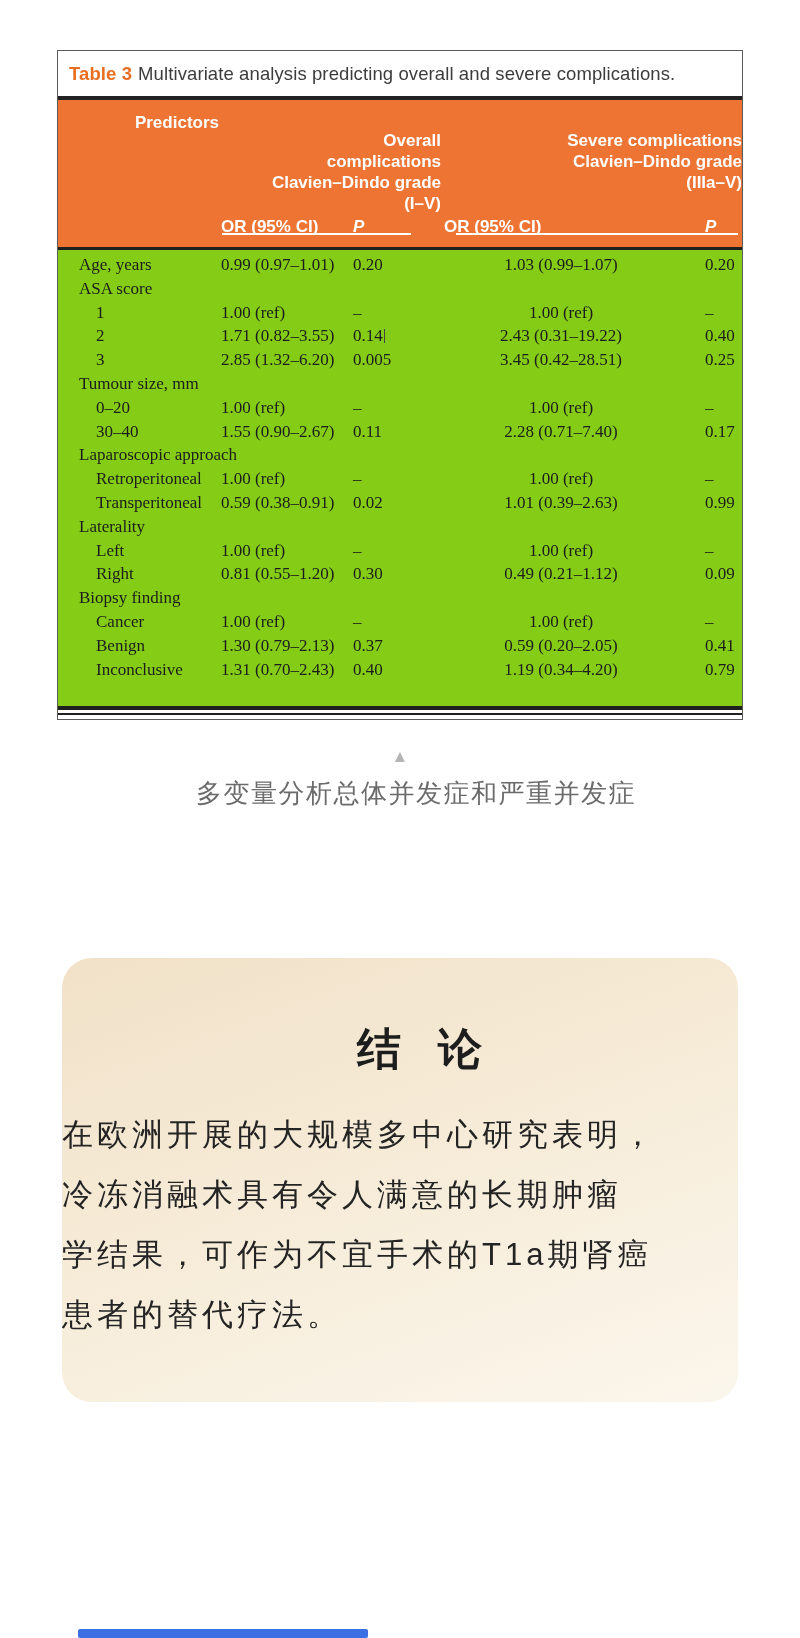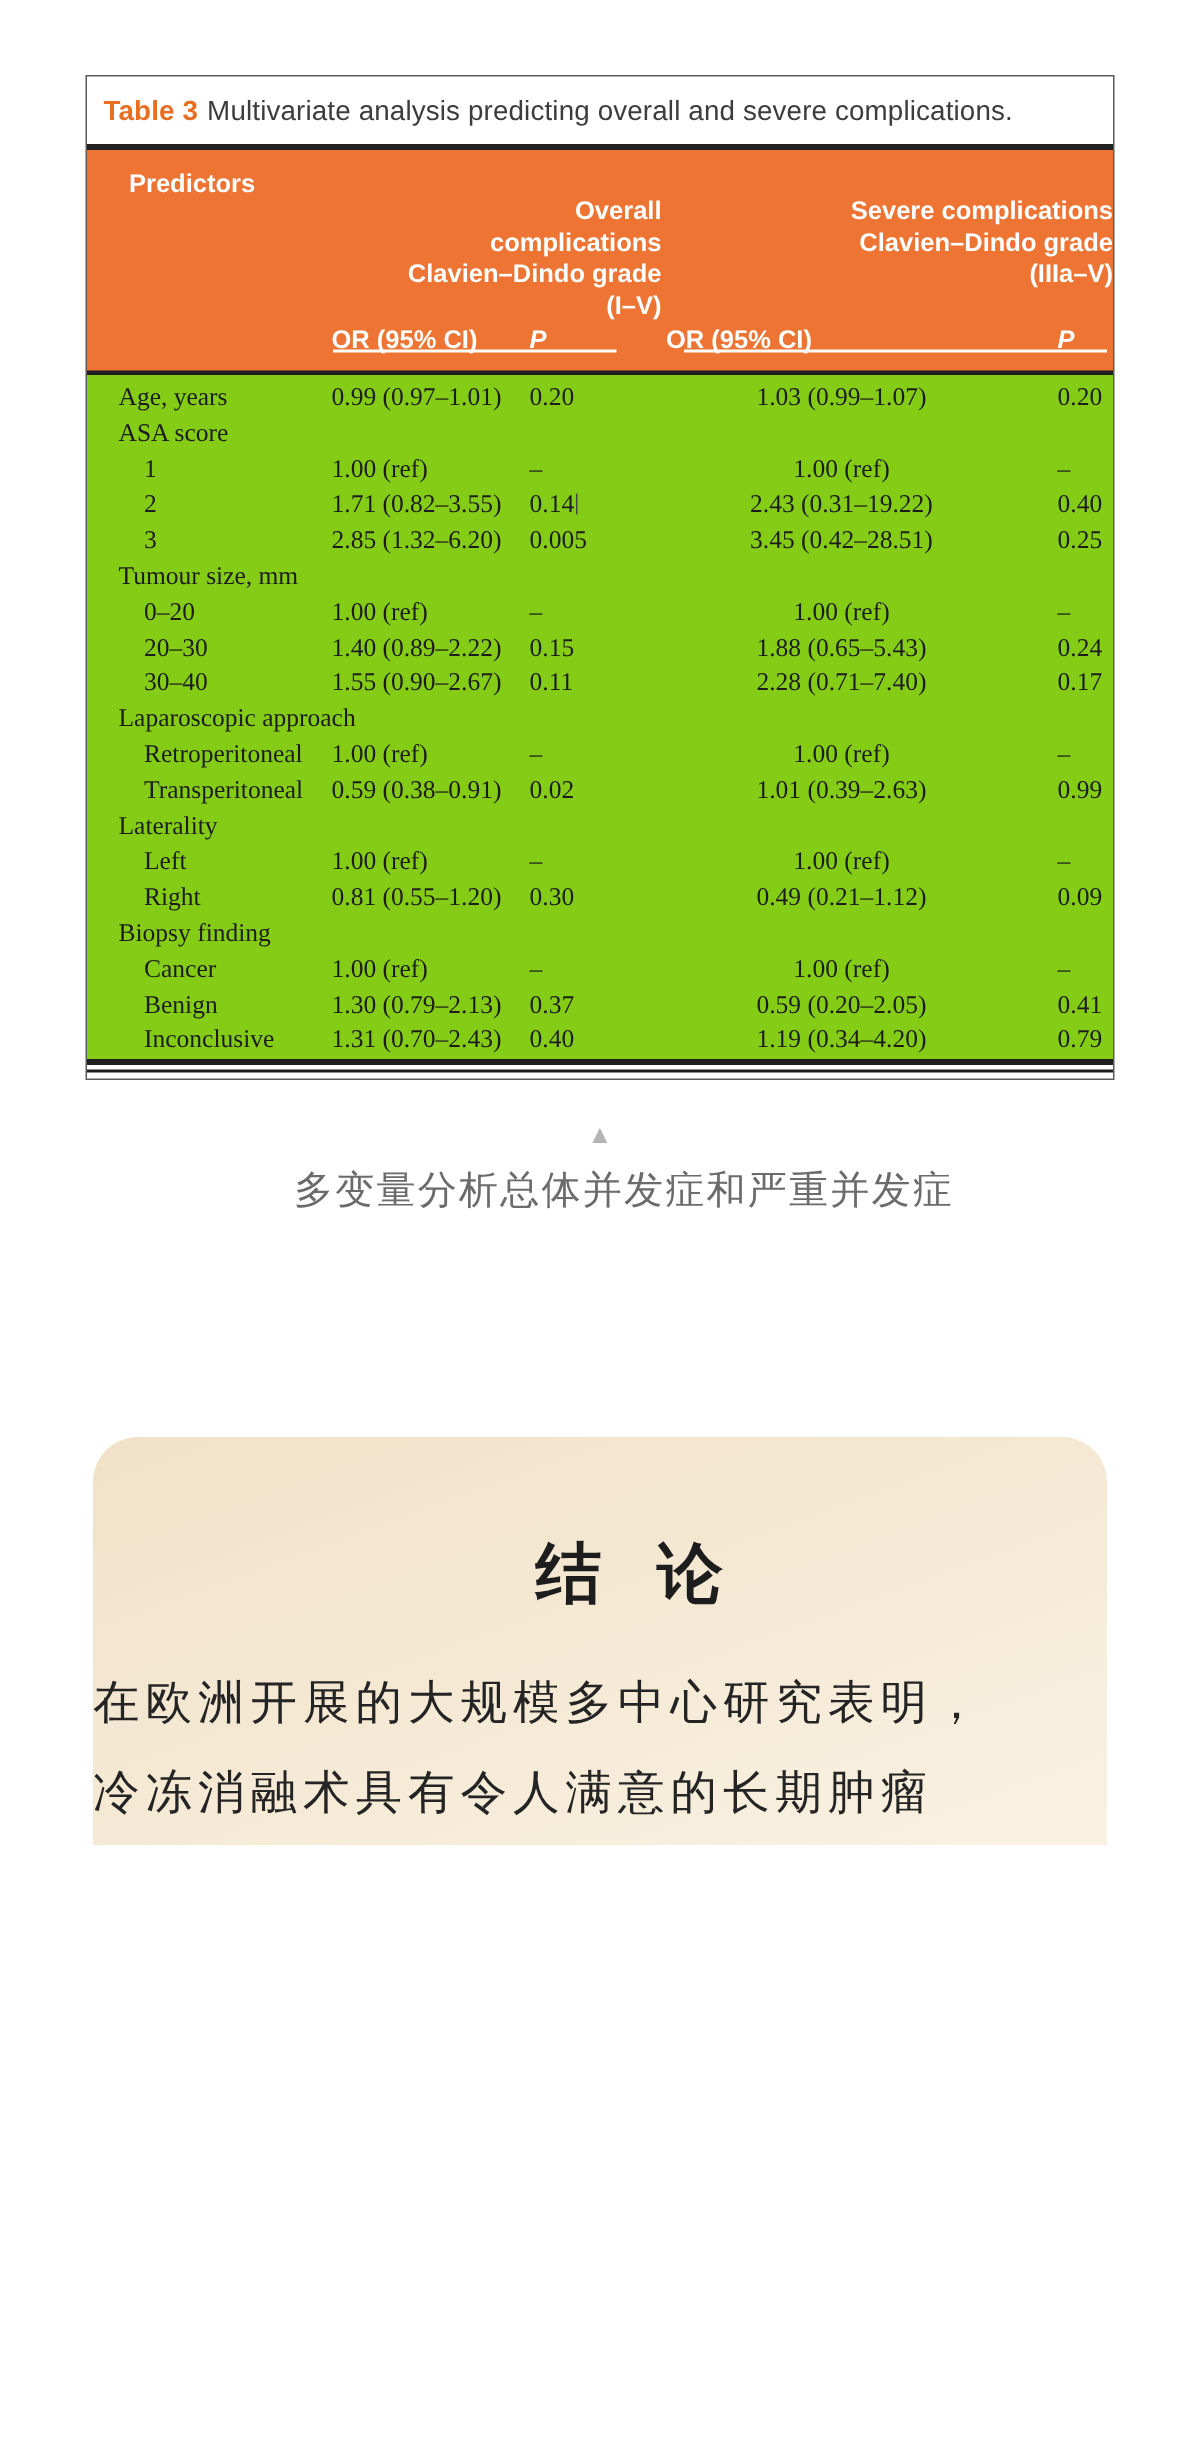--- a/index.html
+++ b/index.html
@@ -1,29 +1,29 @@
 <!DOCTYPE html>
 <html><head>
 <meta charset="utf-8">
 <style>
   html,body{margin:0;padding:0;background:#ffffff;}
-  .canvas{position:relative;width:800px;height:1230px;background:#ffffff;overflow:hidden;
+  .canvas{position:relative;width:800px;height:1638px;background:#ffffff;overflow:hidden;
           font-family:"Liberation Sans", sans-serif;text-decoration:underline;}
 
   
   .table-frame{position:absolute;left:57px;top:50px;width:686px;height:670px;
                border:1.5px solid #5a5a5a;box-sizing:border-box;background:#ffffff;}
   .tbl-title{height:45px;display:flex;align-items:center;padding-left:11px;
              font-size:18.5px;color:#3c3c3c;font-weight:500;letter-spacing:.1px;}
   .tbl-title .orange{color:#e86f22;font-weight:bold;margin-right:6px;}
   .top-rule{height:4px;background:#222222;}
   .orange-head{height:150px;background:#ed7433;color:#ffffff;box-sizing:border-box;
                border-bottom:3px solid #1f1f1f;position:relative;}
   .oh-row1{display:grid;grid-template-columns:161px 222px 1fr;height:106px;}
-  .oh-pred{padding:13px 0 0 28px;font-weight:bold;font-size:17px;}
+  .oh-pred{padding:13px 0 0 16px;font-weight:bold;font-size:17px;text-align:right;}
   .oh-group{position:relative;text-align:right;padding-top:9px;
             font-weight:bold;font-size:17px;line-height:21px;white-space:pre-line;}
   .grule{position:absolute;bottom:0;height:2.5px;background:#ffffff;}
   .g1 .grule{left:3px;right:30px;}
   .g2 .grule{left:15px;right:4px;}
   .oh-row2{display:grid;grid-template-columns:161px 130px 92px 237px 1fr;
            height:41px;align-items:center;font-weight:bold;font-size:17px;}
   .oh-or1{grid-column:2;padding-left:2px;}
   .oh-p1{grid-column:3;padding-left:4px;font-style:italic;}
   .oh-or2{grid-column:4;padding-left:3px;}
@@ -144,27 +144,20 @@
           <div class="c-p2"></div>
         </div>
         <div class="trow indent">
           <div class="c-label">0–20</div>
           <div class="c-or1">1.00 (ref)</div>
           <div class="c-p1">–</div>
           <div class="c-or2">1.00 (ref)</div>
           <div class="c-p2">–</div>
         </div>
         <div class="trow indent">
-          <div class="c-label">20–30</div>
-          <div class="c-or1">1.40 (0.89–2.22)</div>
-          <div class="c-p1">0.15</div>
-          <div class="c-or2">1.88 (0.65–5.43)</div>
-          <div class="c-p2">0.24</div>
-        </div>
-        <div class="trow indent">
           <div class="c-label">30–40</div>
           <div class="c-or1">1.55 (0.90–2.67)</div>
           <div class="c-p1">0.11</div>
           <div class="c-or2">2.28 (0.71–7.40)</div>
           <div class="c-p2">0.17</div>
         </div>
         <div class="trow">
           <div class="c-label">Laparoscopic approach</div>
           <div class="c-or1"></div>
           <div class="c-p1"></div>

